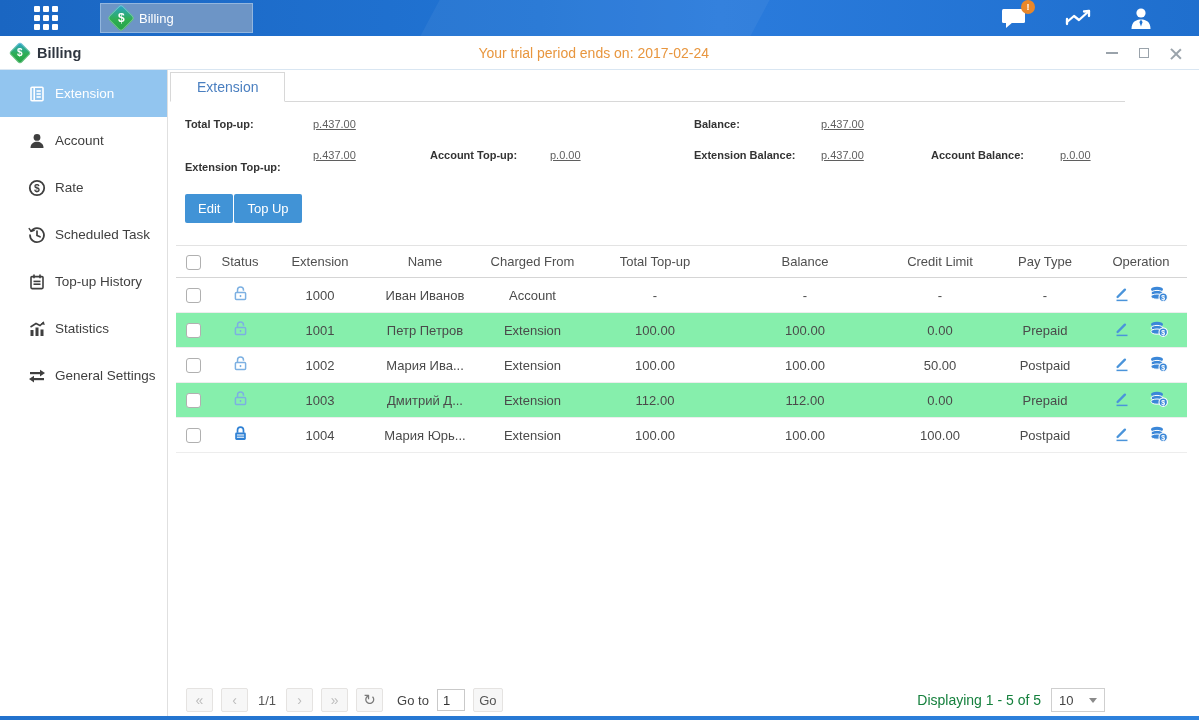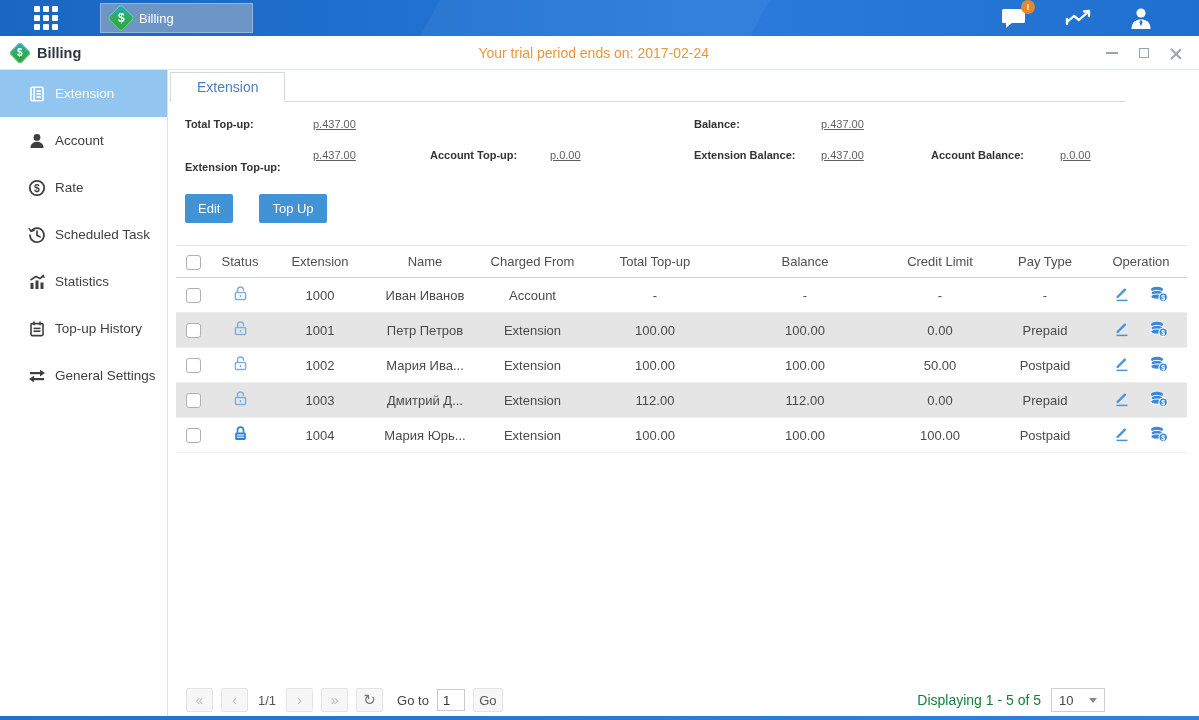--- a/index.html
+++ b/index.html
@@ -66,30 +66,30 @@
     border:1px solid #d8d8d8; border-bottom:1px solid #fff; position:relative; top:0;
     color:#4a7fc0; font-size:14px; cursor:pointer; }
 
   
   .summary { position:absolute; top:48px; left:17px; right:12px; height:72px; font-size:11px; }
   .summary span { position:absolute; white-space:nowrap; }
   .s-label { font-weight:bold; color:#333; }
   .s-value { color:#5f5f5f;text-decoration:underline; }
 
   
-  .btn-row { position:absolute; top:124px; left:17px; display:flex; gap:26px;border-radius:10px; }
+  .btn-row { position:absolute; top:124px; left:17px; display:flex; gap:1px;border-radius:10px; }
   .btn { background:#4193d6; color:#fff; border:none; border-radius:2px; height:29px;
     padding:0 13px; font-size:13px; font-family:inherit; cursor:pointer; }
 
   
   .tbl-wrap { position:absolute; top:175px; left:8px; width:1011px; }
   table { width:1011px; border-collapse:collapse; table-layout:fixed; border-top:1px solid #e3e3e3; }
   th { height:32px; font-size:13px; font-weight:normal; color:#4f4f4f; border-bottom:1px solid #d5d5d5; text-align:center; }
   td { height:35px; font-size:13px; color:#4a4a4a; border-bottom:1px solid #ededed; text-align:center; }
-  tr.alt td { background:#e5e5e5; }
+  tr.alt td { background:#86efac; }
   .cb { width:15px; height:15px; border:1px solid #b0b0b0; border-radius:3px; background:#fff;
     display:inline-block; cursor:pointer; vertical-align:middle; }
   .op-icons { display:inline-flex; gap:20px; align-items:center; }
   .op-icons span { cursor:pointer; display:inline-flex; }
   .lock { cursor:pointer; display:inline-flex; }
 
   
   .pager { position:absolute; top:617px; left:18px; right:32px; height:26px;
     display:flex; align-items:center; }
   .pg-btn { width:27px; height:24px; background:#f7f7f7; border:1px solid #e5e3e1; border-radius:2px;
@@ -208,38 +208,38 @@
     </div>
     <div class="side-item">
       <svg width="18" height="18" viewBox="0 0 18 18" fill="none" stroke="currentColor" stroke-width="1.7" stroke-linecap="round">
         <path d="M3.2 5.2 A7 7 0 1 1 2 9"></path>
         <polyline points="1.2,2.6 3.2,5.4 6.2,4.4" stroke-width="1.5"></polyline>
         <polyline points="9,5.2 9,9.4 12,10.8"></polyline>
       </svg>
       <span>Scheduled Task</span>
     </div>
     <div class="side-item">
+      <svg width="18" height="18" viewBox="0 0 18 18" fill="none" stroke="currentColor" stroke-width="1.6">
+        <rect x="3" y="3.6" width="12" height="12" rx="1"></rect>
+        <line x1="6" y1="1.6" x2="6" y2="5.2"></line>
+        <line x1="12" y1="1.6" x2="12" y2="5.2"></line>
+        <line x1="5.5" y1="8.4" x2="12.5" y2="8.4"></line>
+        <line x1="5.5" y1="11.2" x2="12.5" y2="11.2"></line>
+      </svg>
+      <span>Top-up History</span>
+    </div>
+    <div class="side-item">
       <svg width="18" height="18" viewBox="0 0 18 18">
         <rect x="2.5" y="10" width="3" height="6" fill="currentColor"></rect>
         <rect x="7.5" y="7.5" width="3" height="8.5" fill="currentColor"></rect>
         <rect x="12.5" y="9.5" width="3" height="6.5" fill="currentColor"></rect>
         <polyline points="2.5,7 8,3.5 12,5.5 15.5,2.5" fill="none" stroke="currentColor" stroke-width="1.6"></polyline>
         <polygon points="15.8,1.2 16.8,5 12.8,4" fill="currentColor"></polygon>
       </svg>
       <span>Statistics</span>
-    </div>
-    <div class="side-item">
-      <svg width="18" height="18" viewBox="0 0 18 18" fill="none" stroke="currentColor" stroke-width="1.6">
-        <rect x="3" y="3.6" width="12" height="12" rx="1"></rect>
-        <line x1="6" y1="1.6" x2="6" y2="5.2"></line>
-        <line x1="12" y1="1.6" x2="12" y2="5.2"></line>
-        <line x1="5.5" y1="8.4" x2="12.5" y2="8.4"></line>
-        <line x1="5.5" y1="11.2" x2="12.5" y2="11.2"></line>
-      </svg>
-      <span>Top-up History</span>
     </div>
     <div class="side-item">
       <svg width="18" height="18" viewBox="0 0 18 18" fill="currentColor">
         <rect x="2" y="5" width="11" height="2.2"></rect>
         <polygon points="12,2.8 17,6.1 12,9.4"></polygon>
         <rect x="5" y="11" width="11" height="2.2"></rect>
         <polygon points="6,8.8 1,12.1 6,15.4"></polygon>
       </svg>
       <span>General Settings</span>
     </div>

